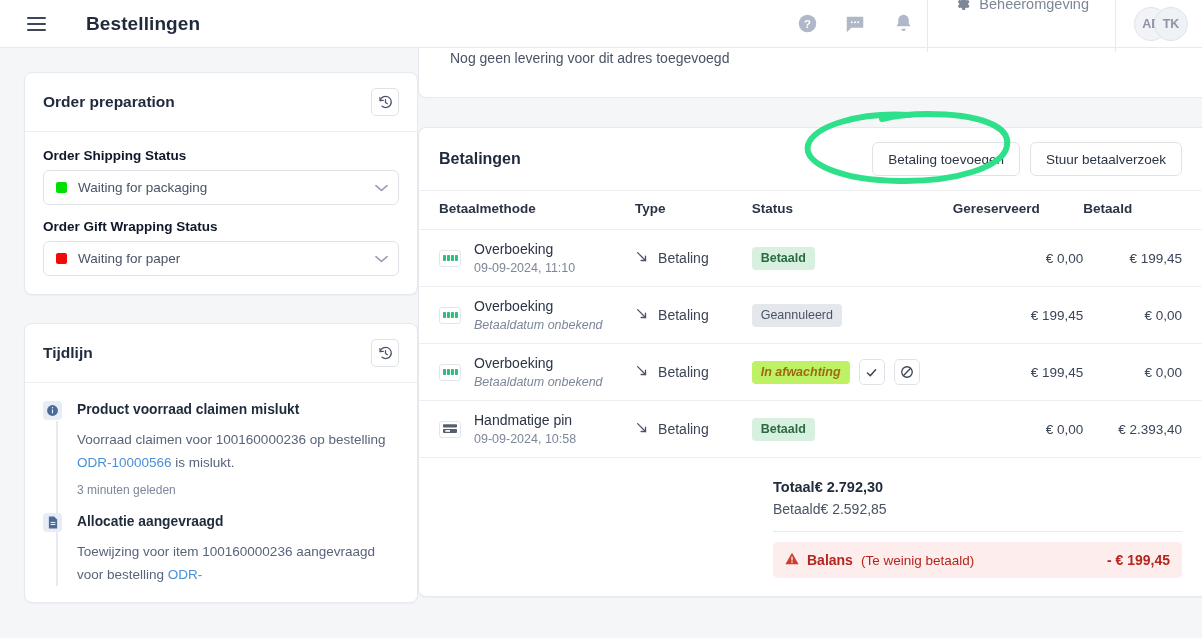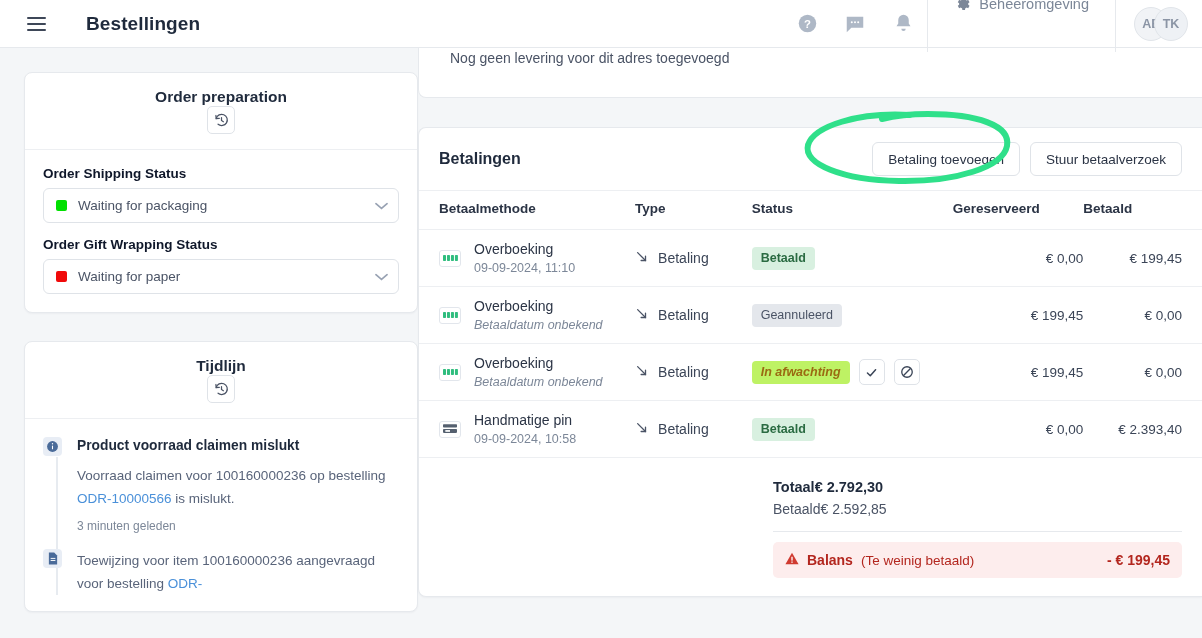--- a/index.html
+++ b/index.html
@@ -55,21 +55,21 @@
   .body-wrap { display: flex; height: 582px; }
   .left-col { width: 418px; padding: 24px 0 0 24px; }
   .right-col { flex: 1; padding: 0 0 0 0; position: relative; }
 
   .card {
     background: #fff; border: 1px solid #e6e9ed;
     border-radius: 8px; box-shadow: 0 1px 2px rgba(16,24,40,.04);
   }
   .card-head {
     display: flex; align-items: center; justify-content: space-between;
-    padding: 15px 18px; border-bottom: 1px solid #edeff2; flex-direction: column;
+    padding: 15px 18px; border-bottom: 1px solid #edeff2;
   }
   .card-title { font-size: 15.5px; font-weight: 700; color: #1f2a3c; }
 
   .hist-btn {
     width: 28px; height: 28px; border: 1px solid #dfe3e8;
     border-radius: 5px; background: #fff; cursor: pointer;
     display: flex; align-items: center; justify-content: center;
   }
 
   .card-body { padding: 16px 18px 18px; }
@@ -316,20 +316,21 @@
         </div>
 
         <div class="tl-item">
           <div class="tl-icon">
             <svg width="12" height="13" viewBox="0 0 18 22">
                 <path d="M2 1h9l5 5v15H2z" fill="#4a6b99"></path>
                 <rect x="5" y="10" width="8" height="1.6" fill="#fff"></rect>
                 <rect x="5" y="13.5" width="8" height="1.6" fill="#fff"></rect>
               </svg>
           </div>
+          <div class="tl-title">Allocatie aangevraagd</div>
           <div class="tl-desc"><span>Toewijzing voor item 100160000236 aangevraagd voor bestelling </span><span class="tl-link">ODR-</span></div>
         </div>
       </div>
     </div>
   </div>
 
   <div class="right-col">
 
     <div class="stub-card">
       <div class="stub-txt">Nog geen levering voor dit adres toegevoegd</div>

